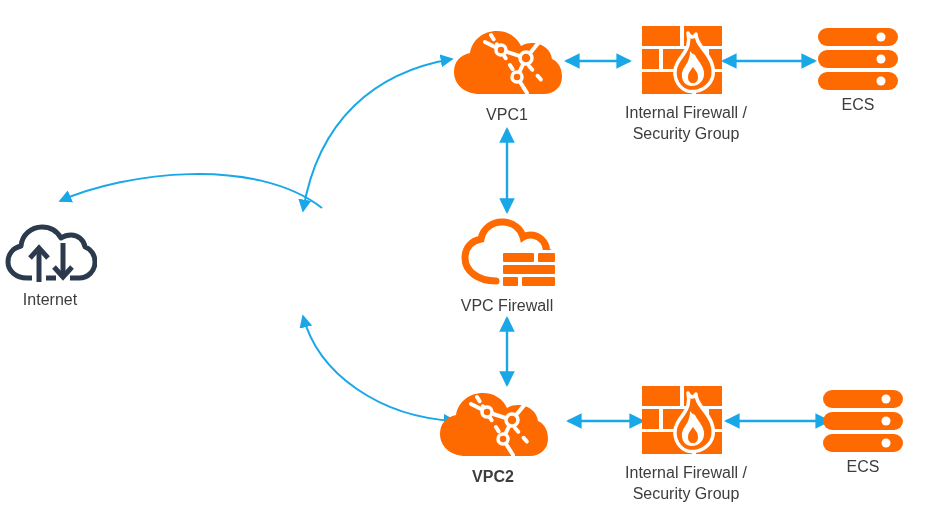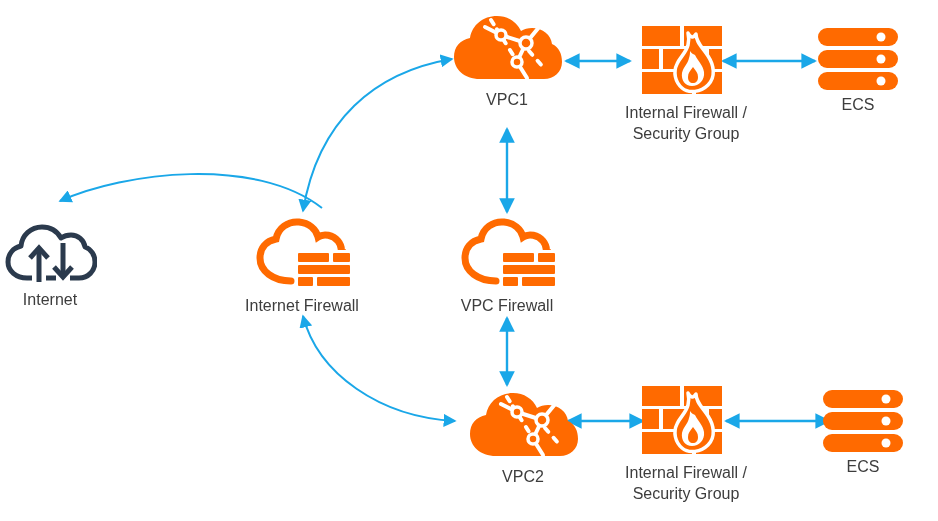--- a/index.html
+++ b/index.html
@@ -10,23 +10,23 @@
   .edges{position:absolute;left:0;top:0;width:938px;height:521px;z-index:1;}
   .node{position:absolute;display:flex;flex-direction:column;align-items:center;z-index:2;}
   .node .icon{display:block;}
   .node .label{
     margin-top:4px;font-size:16px;line-height:21px;color:#3d3d3d;
     text-align:center;white-space:nowrap;
   }
   
   .n-internet{left:0;top:221px;width:100px;}
   .n-internet-firewall{left:238px;top:213px;width:128px;}
-  .n-vpc1{left:449px;top:9px;width:116px;}
+  .n-vpc1{left:449px;top:24px;width:116px;}
   .n-vpc-firewall{left:446px;top:213px;width:122px;align-items:center;}
-  .n-vpc2{left:465px;top:386px;width:116px;}
+  .n-vpc2{left:435px;top:386px;width:116px;font-weight:bold;}
   .n-fw-top{left:612px;top:26px;width:148px;}
   .n-ecs-top{left:815px;top:28px;width:86px;}
   .n-fw-bottom{left:612px;top:386px;width:148px;}
   .n-ecs-bottom{left:820px;top:390px;width:86px;}
 </style>
 </head>
 <body>
 
 <div id="canvas">
 
@@ -66,35 +66,20 @@
       <g stroke="#2B3A4D" stroke-width="5" fill="none" stroke-linejoin="miter">
         <path d="M 36 61 L 36 28"></path>
         <path d="M 27 37 L 36 27 L 45 37"></path>
         <path d="M 60 22 L 60 55"></path>
         <path d="M 51 46 L 60 56 L 69 46"></path>
       </g>
     </svg>
     <div class="label">Internet</div>
   </div>
 
-  <div class="node n-internet-firewall">
-    <svg class="icon" width="102" height="78" viewBox="0 0 102 78">
-      <path d="M 40 68 C 22 68 9 58 9 45 C 9 35 15 28 25 26 C 27 15 37 8 48 9 C 58 10 65 16 67 24 C 73 20 82 22 87 28 C 91 33 91 39 88 44" fill="none" stroke="#FF6A00" stroke-width="7" stroke-linecap="round"></path>
-      <polygon points="95,36 77,40 89,53" fill="#FF6A00"></polygon>
-      <rect x="44" y="37" width="56" height="40" fill="#ffffff"></rect>
-      <g fill="#FF6A00">
-        <rect x="47" y="40" width="31" height="9" rx="1"></rect>
-        <rect x="82" y="40" width="17" height="9" rx="1"></rect>
-        <rect x="47" y="52" width="52" height="9" rx="1"></rect>
-        <rect x="47" y="64" width="15" height="9" rx="1"></rect>
-        <rect x="66" y="64" width="33" height="9" rx="1"></rect>
-      </g>
-    </svg>
-    <div class="label">Internet Firewall</div>
-  </div>
 
   <div class="node n-vpc1">
     <svg class="icon" width="112" height="76" viewBox="0 0 112 76">
       <path d="M 29 70 C 13 70 3 60 3 48 C 3 38 9 31 19 29 C 21 16 32 7 46 7 C 57 7 66 13 70 22 C 73 20 77 19 81 19 C 92 19 100 26 101 35 C 108 38 111 45 111 53 C 111 63 103 70 93 70 Z" fill="#FF6A00"></path>
       <g stroke="#ffffff" stroke-width="4" fill="none" stroke-linecap="round">
         <path d="M 34 18 L 50 26"></path>
         <path d="M 50 26 L 75 34"></path>
         <path d="M 75 34 L 66 53"></path>
         <path d="M 75 34 L 89 17"></path>
         <path d="M 66 53 L 76 69"></path>

